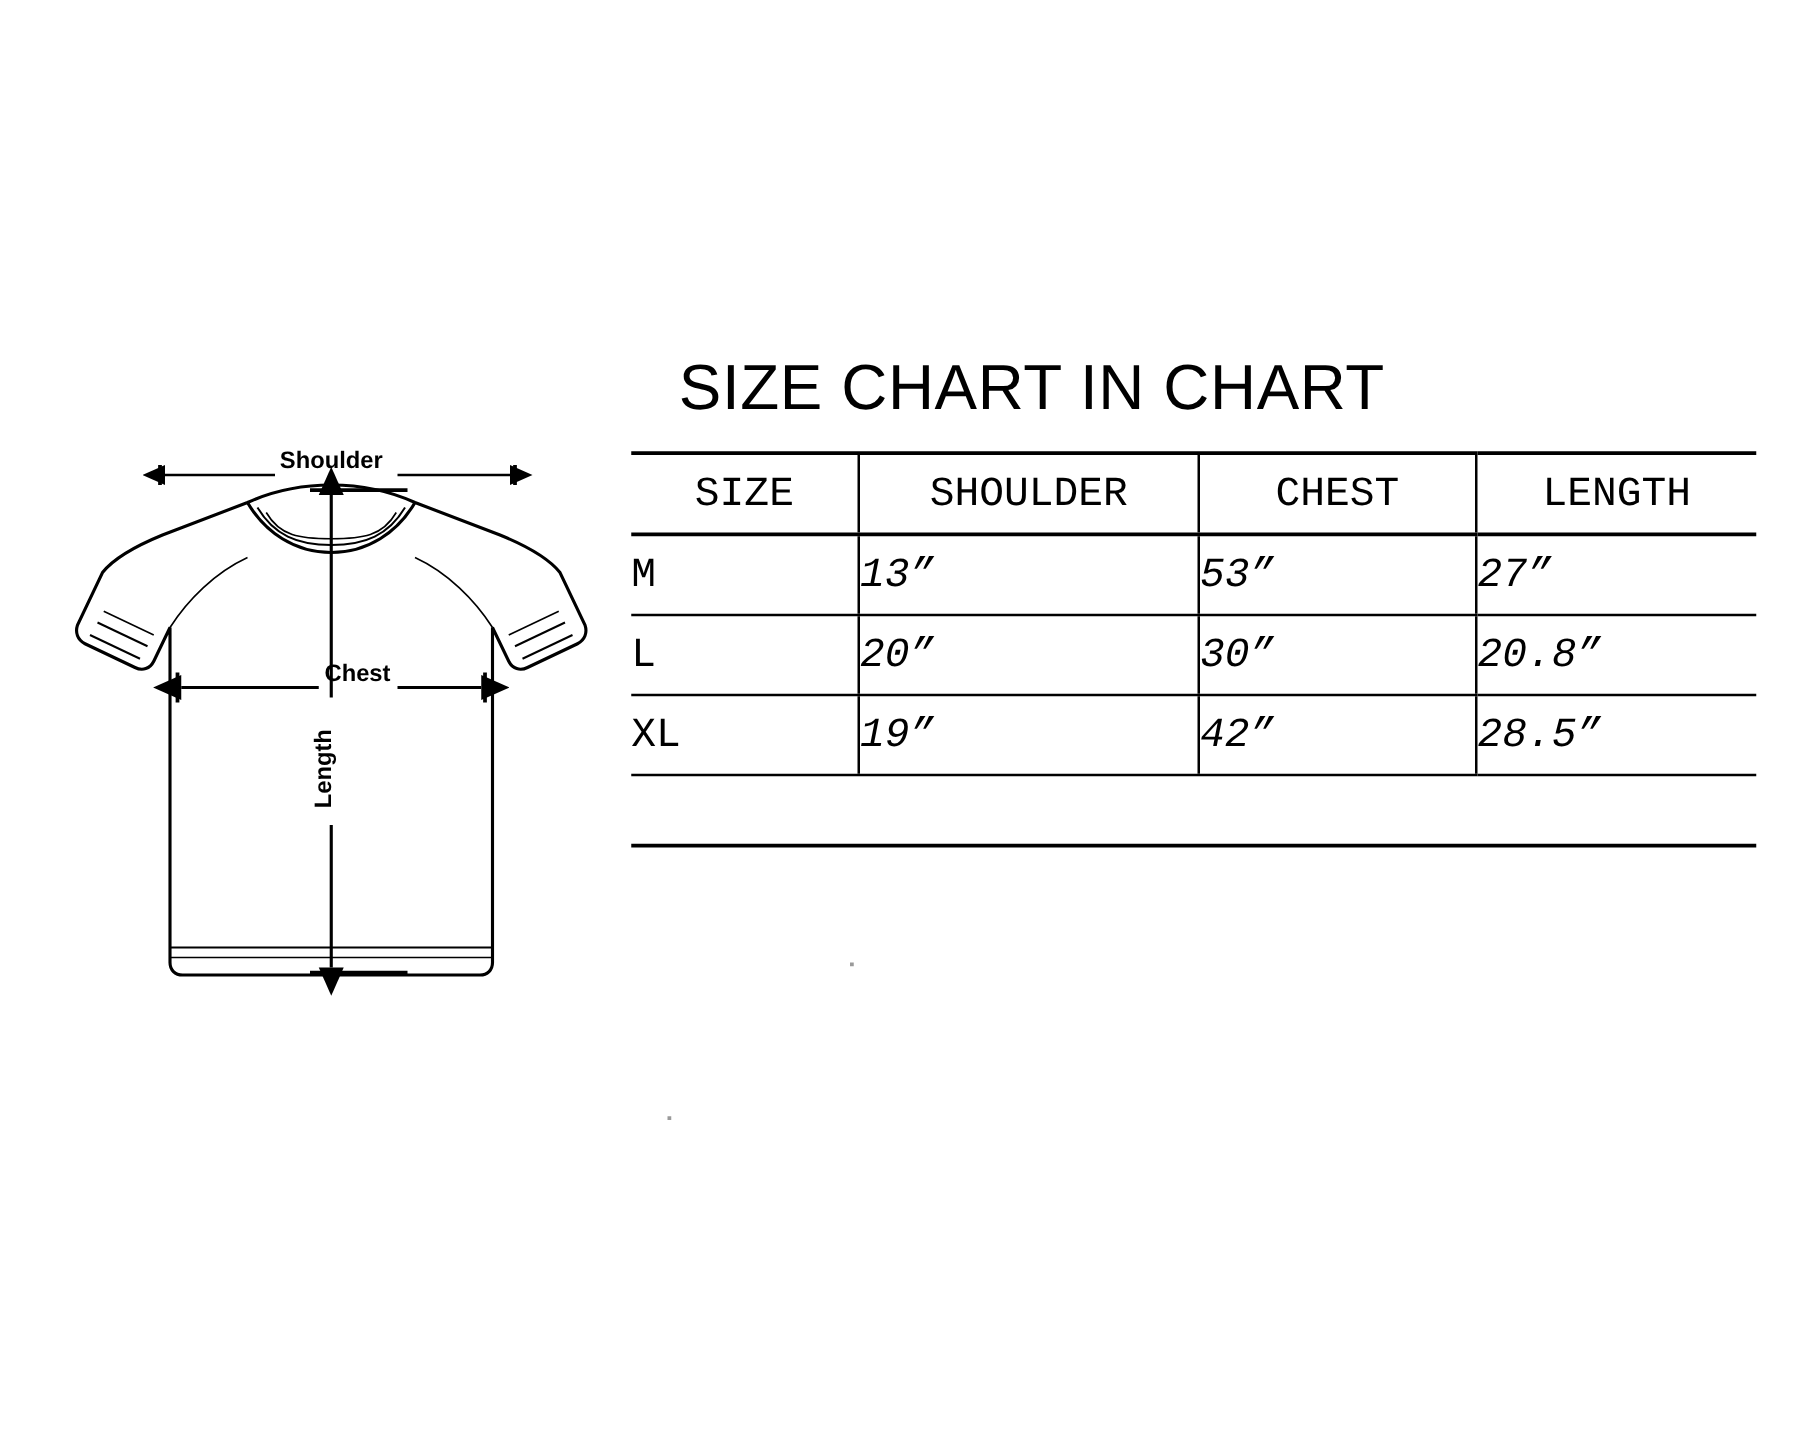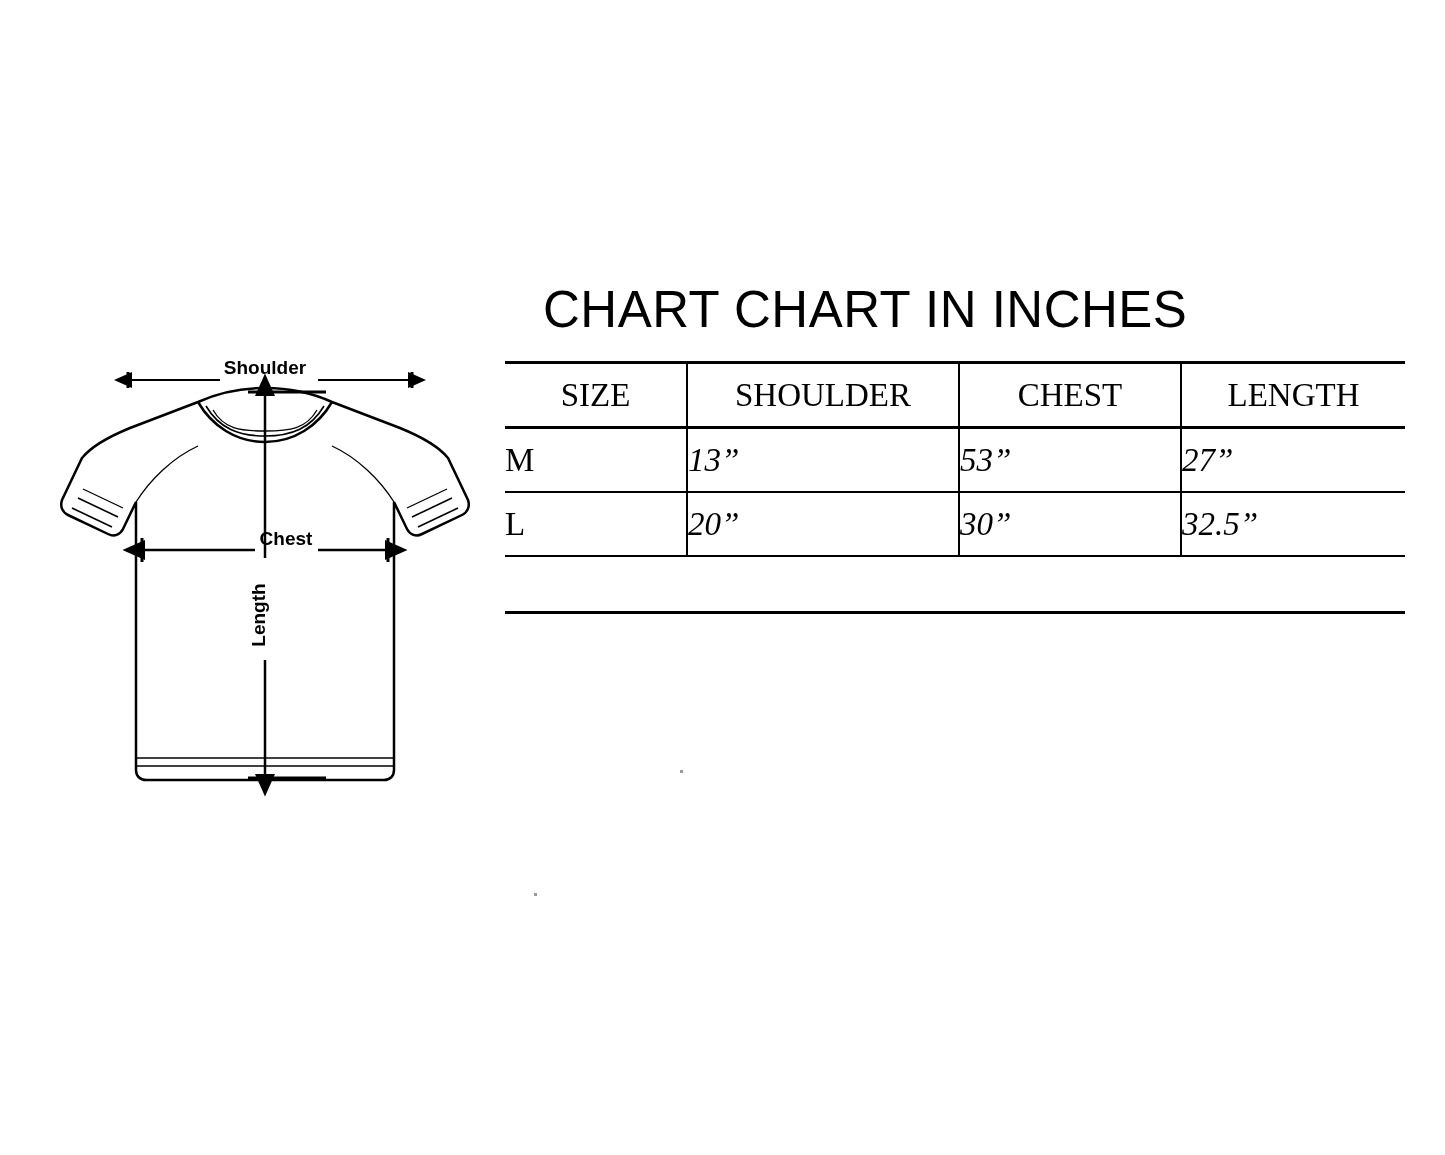--- a/index.html
+++ b/index.html
@@ -57,21 +57,21 @@
   table.size-table col.c-size   { width: 182px; }
   table.size-table col.c-sh     { width: 272px; }
   table.size-table col.c-ch     { width: 222px; }
   table.size-table col.c-len    { width: 224px; }
 
   table.size-table th,
   table.size-table td {
     vertical-align: middle;
     padding: 0;
     height: 62px;
-    font-family: Liberation Serif, serif;
+    font-family: Liberation Mono, monospace;
   }
   table.size-table thead th {
     font-size: 33px;
     font-weight: 400;
     border-top: 3px solid #000;
     border-bottom: 3px solid #000;
   }
   table.size-table tbody td {
     font-size: 33px;
     font-weight: 400;
@@ -181,21 +181,21 @@
       <line x1="198" y1="448" x2="276" y2="448" stroke="#000" stroke-width="3"></line>
       <line x1="215" y1="66" x2="215" y2="228" stroke="#000" stroke-width="2.5" marker-start="url(#arrL)"></line>
       <line x1="215" y1="330" x2="215" y2="444" stroke="#000" stroke-width="2.5" marker-end="url(#arrR)"></line>
       <text class="dim-label" x="215" y="285" text-anchor="middle" transform="rotate(-90 215 285)">Length</text>
     </g>
   </svg>
 </div>
 
 <div id="chart-panel">
 
-  <div id="chart-title">CHART CHART IN INCHES</div>
+  <div id="chart-title">SIZE CHART IN CHART</div>
 
   <table class="size-table">
     <colgroup>
       <col class="c-size">
         <col class="c-sh">
         <col class="c-ch">
         <col class="c-len">
     </colgroup>
     <thead>
       <tr>
@@ -209,21 +209,27 @@
       <tr>
         <td>M</td>
         <td class="val vsep">13”</td>
         <td class="val vsep">53”</td>
         <td class="val vsep">27”</td>
       </tr>
       <tr>
         <td>L</td>
         <td class="val vsep">20”</td>
         <td class="val vsep">30”</td>
-        <td class="val vsep">32.5”</td>
+        <td class="val vsep">20.8”</td>
+      </tr>
+      <tr>
+        <td>XL</td>
+        <td class="val vsep">19”</td>
+        <td class="val vsep">42”</td>
+        <td class="val vsep">28.5”</td>
       </tr>
     </tbody>
   </table>
 
   <div class="bottom-rule second"></div>
 </div>
 
 <span class="speck" style="left:534px; top:893px;"></span>
 <span class="speck" style="left:680px; top:770px;"></span>
 

